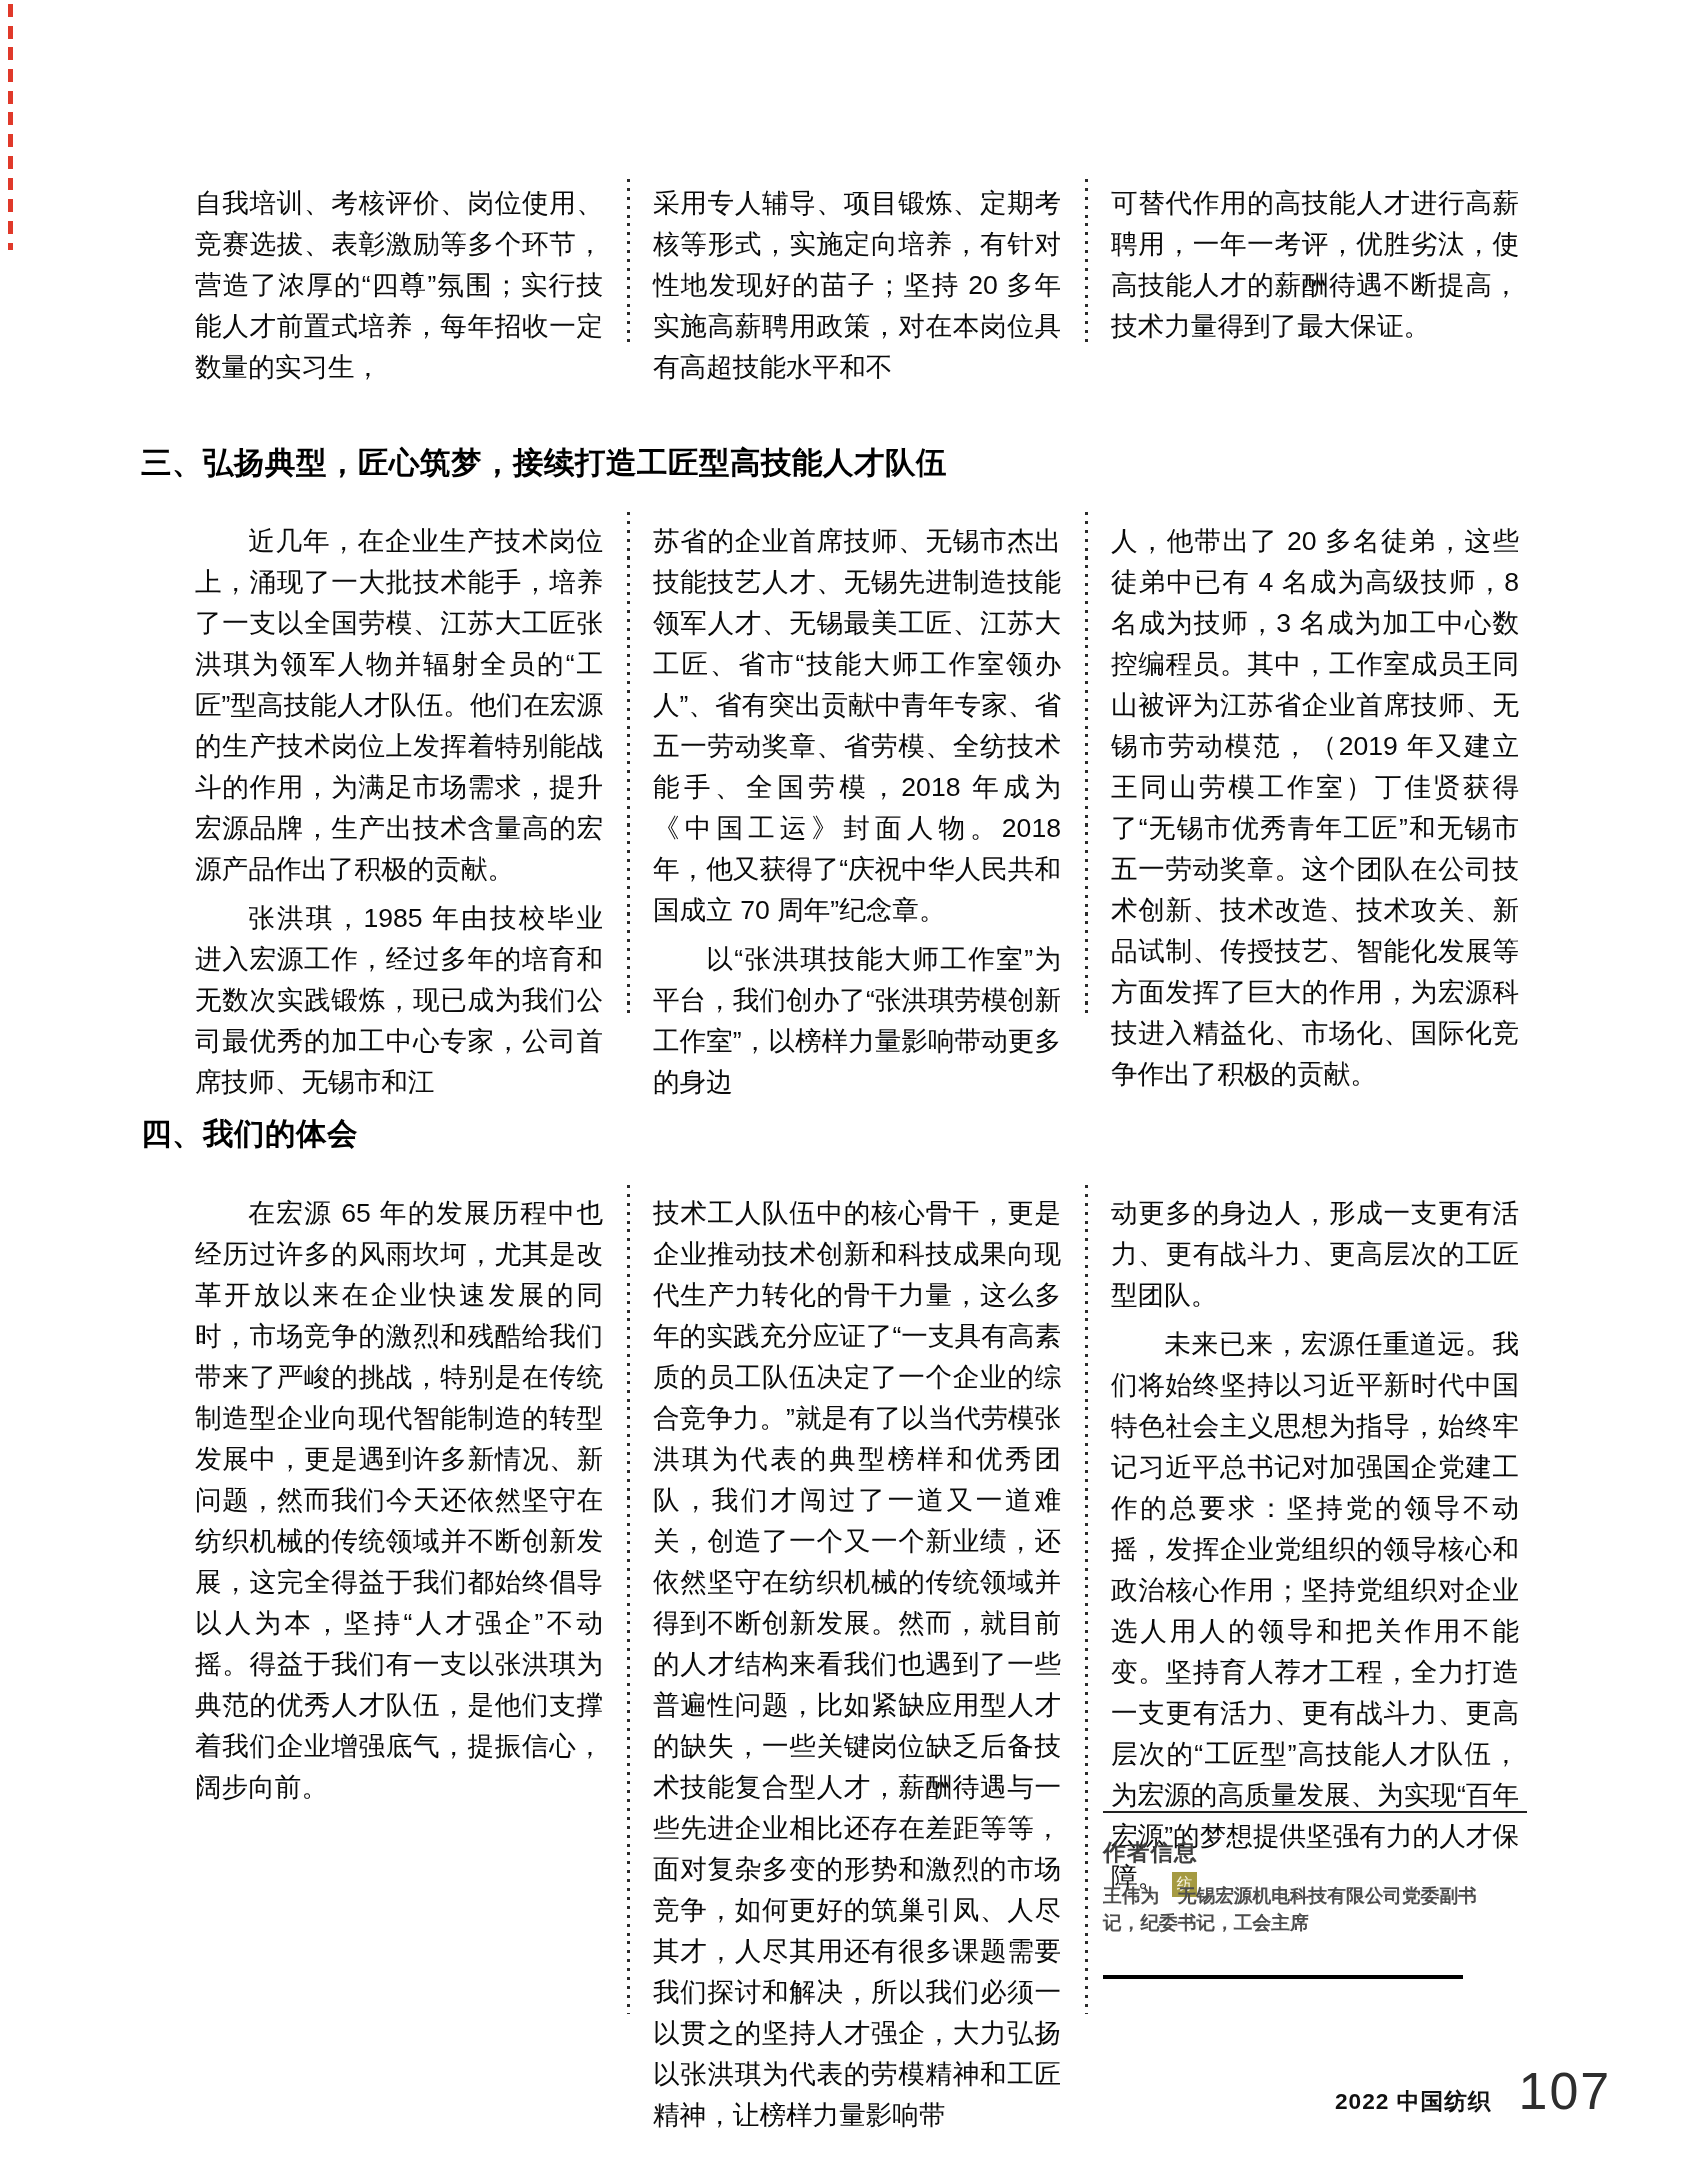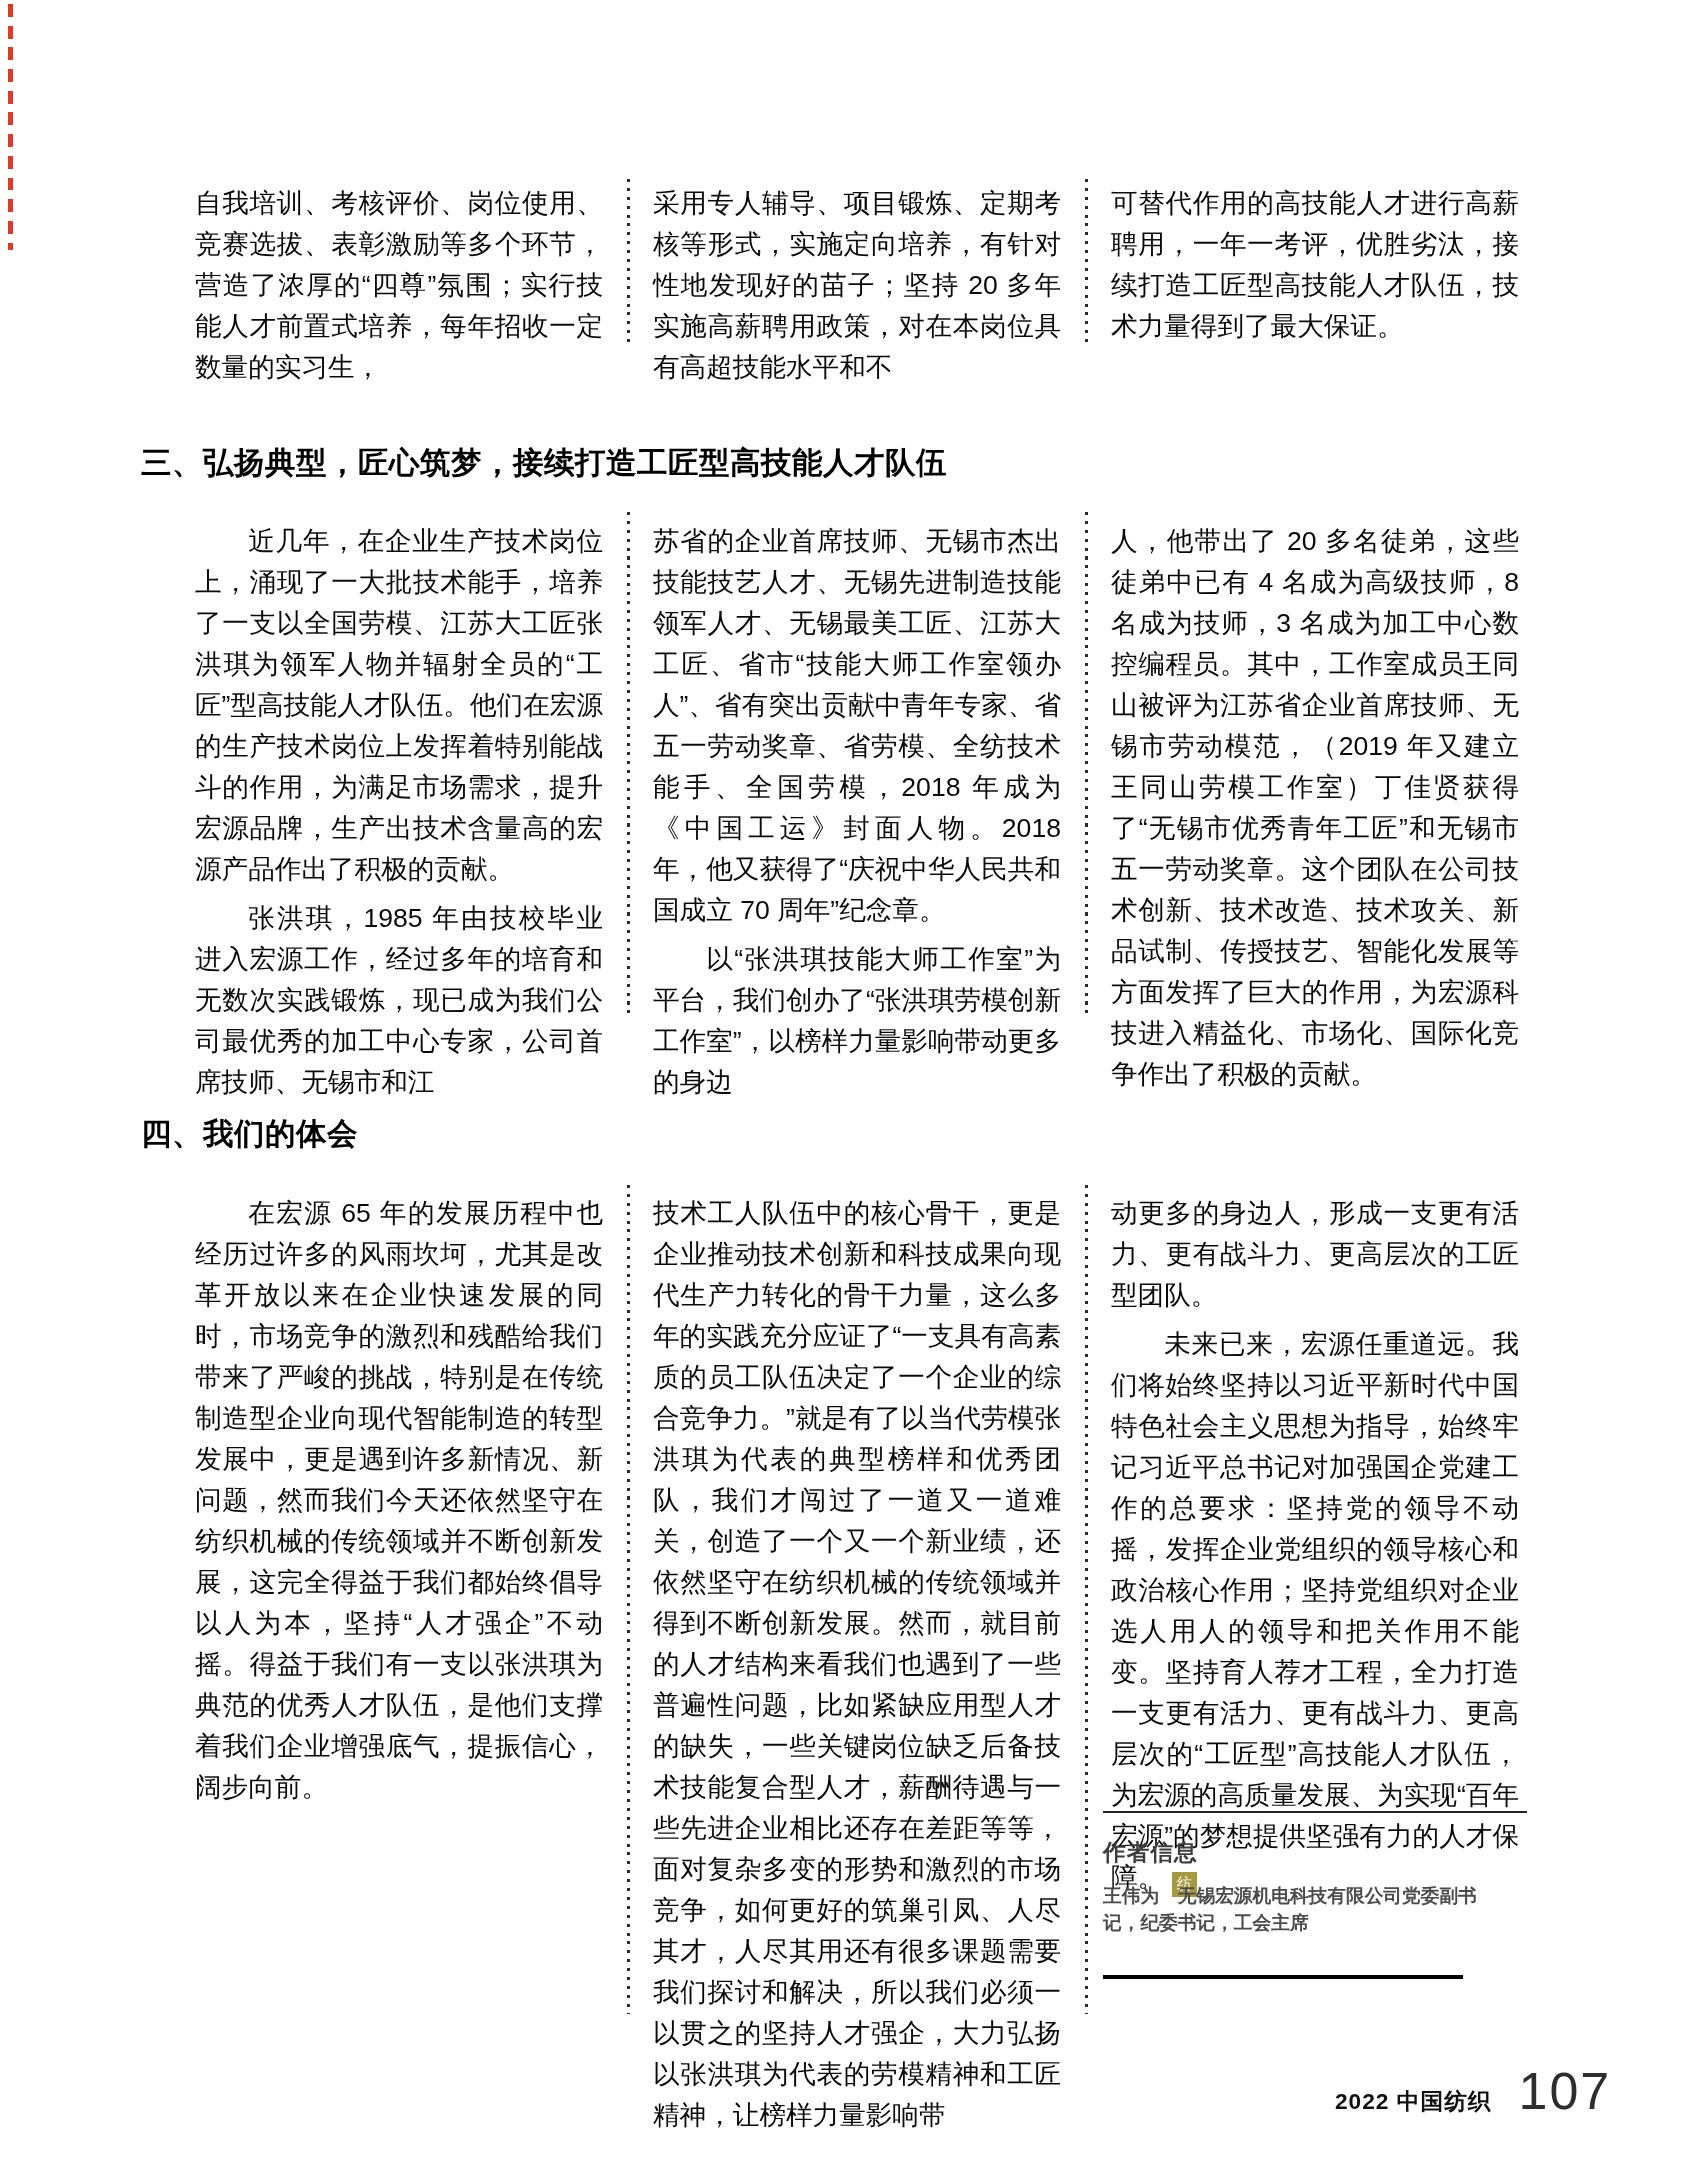--- a/index.html
+++ b/index.html
@@ -93,21 +93,21 @@
 <div class="vdot d1 seg-s4"></div>
 <div class="vdot d2 seg-s4"></div>
 
 <div class="col c1 row-top">
   <p>自我培训、考核评价、岗位使用、竞赛选拔、表彰激励等多个环节，营造了浓厚的“四尊”氛围；实行技能人才前置式培养，每年招收一定数量的实习生，</p>
 </div>
 <div class="col c2 row-top">
   <p>采用专人辅导、项目锻炼、定期考核等形式，实施定向培养，有针对性地发现好的苗子；坚持 20 多年实施高薪聘用政策，对在本岗位具有高超技能水平和不</p>
 </div>
 <div class="col c3 row-top">
-  <p>可替代作用的高技能人才进行高薪聘用，一年一考评，优胜劣汰，接续打造工匠型高技能人才队伍，技术力量得到了最大保证。</p>
+  <p>可替代作用的高技能人才进行高薪聘用，一年一考评，优胜劣汰，使高技能人才的薪酬待遇不断提高，技术力量得到了最大保证。</p>
 </div>
 
 <div class="sec-heading h3">三、弘扬典型，匠心筑梦，接续打造工匠型高技能人才队伍</div>
 
 <div class="col c1 row-s3">
   <p class="indent">近几年，在企业生产技术岗位上，涌现了一大批技术能手，培养了一支以全国劳模、江苏大工匠张洪琪为领军人物并辐射全员的“工匠”型高技能人才队伍。他们在宏源的生产技术岗位上发挥着特别能战斗的作用，为满足市场需求，提升宏源品牌，生产出技术含量高的宏源产品作出了积极的贡献。</p>
   <p class="indent">张洪琪，1985 年由技校毕业进入宏源工作，经过多年的培育和无数次实践锻炼，现已成为我们公司最优秀的加工中心专家，公司首席技师、无锡市和江</p>
 </div>
 <div class="col c2 row-s3">
   <p>苏省的企业首席技师、无锡市杰出技能技艺人才、无锡先进制造技能领军人才、无锡最美工匠、江苏大工匠、省市“技能大师工作室领办人”、省有突出贡献中青年专家、省五一劳动奖章、省劳模、全纺技术能手、全国劳模，2018 年成为《中国工运》封面人物。2018 年，他又获得了“庆祝中华人民共和国成立 70 周年”纪念章。</p>

